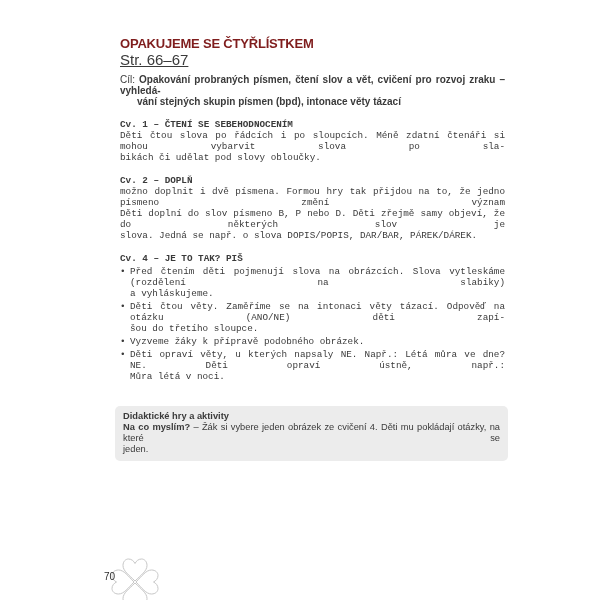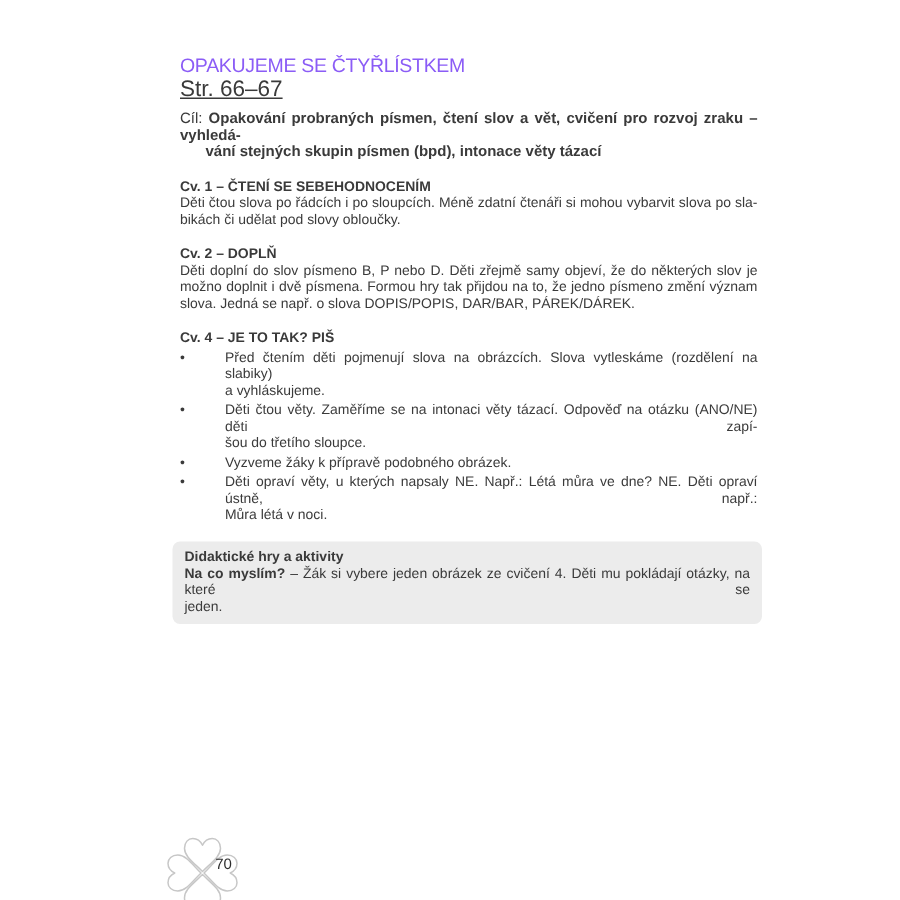--- a/index.html
+++ b/index.html
@@ -11,71 +11,71 @@
     position: relative;
     overflow: hidden;
   }
   .content {
     position: absolute;
     left: 120px; top: 36px;
     width: 385px;
   }
   .title {
     font-size: 13px;
-    font-weight: normal;
+    font-weight: bold;
     letter-spacing: -0.2px;
-    color: #8b5cf6;
+    color: #7f1d1d;
     line-height: 15px;
   }
   .pages-ref {
     font-size: 15px;
     line-height: 11px;
     margin-top: 3px;
     text-decoration: underline;
   }
   .goal {
     margin-top: 9px;
     font-size: 10px;
     line-height: 11px;
   }
   .goal .goal-rest { font-weight: bold; }
   .goal-line2 { padding-left: 17px; font-weight: bold; }
   .jl { text-align: justify; text-align-last: justify; }
   .section {
     margin-top: 12px;
     font-size: 9.3px;
     line-height: 11px;
+    font-family: Liberation Mono, monospace;
   }
   .heading { font-weight: bold; }
   .bullet { display: flex; margin-top: 2px; }
   .marker { width: 10px; flex: none; }
-  .btext { flex: 1; margin-left: 20px; }
+  .btext { flex: 1; }
   .activity-box {
-    margin-top: 12px;
+    margin-top: 24px;
     margin-left: -5px;
     width: 393px;
     box-sizing: border-box;
     background: #ececec;
     border-radius: 5px;
     padding: 5px 8px 6px 8px;
     font-size: 9.3px;
     line-height: 11px;
   }
   .box-heading { font-weight: bold; }
   .lead { font-weight: bold; }
   .clover {
     position: absolute;
     left: 105px; top: 552px;
     width: 60px; height: 60px;
   }
   .page-number {
     position: absolute;
-    left: 119px; top: 571px;
+    left: 104px; top: 571px;
     width: 60px;
-    text-align: center;
     font-size: 10px;
     font-weight: normal;
     color: #2d2d2d;
   }
 </style>
 </head>
 <body>
 
 <div class="content">
 
@@ -91,22 +91,22 @@
   </div>
 
   <div class="section">
     <div class="heading">Cv. 1 – ČTENÍ SE SEBEHODNOCENÍM</div>
     <div class="jl">Děti čtou slova po řádcích i po sloupcích. Méně zdatní čtenáři si mohou vybarvit slova po sla-</div>
     <div>bikách či udělat pod slovy obloučky.</div>
   </div>
 
   <div class="section">
     <div class="heading">Cv. 2 – DOPLŇ</div>
+    <div class="jl">možno doplnit i dvě písmena. Formou hry tak přijdou na to, že jedno písmeno změní význam</div>
     <div class="jl">Děti doplní do slov písmeno B, P nebo D. Děti zřejmě samy objeví, že do některých slov je</div>
-    <div class="jl">možno doplnit i dvě písmena. Formou hry tak přijdou na to, že jedno písmeno změní význam</div>
     <div>slova. Jedná se např. o slova DOPIS/POPIS, DAR/BAR, PÁREK/DÁREK.</div>
   </div>
 
 
   <div class="section">
     <div class="heading">Cv. 4 – JE TO TAK? PIŠ</div>
 
     <div class="bullet">
       <span class="marker">•</span>
       <div class="btext">

